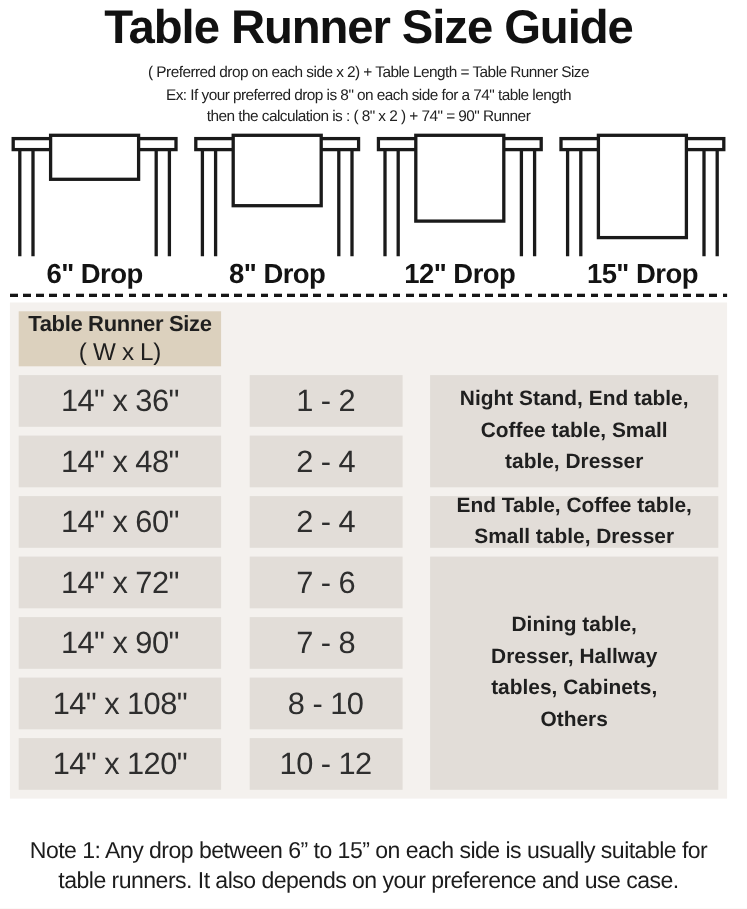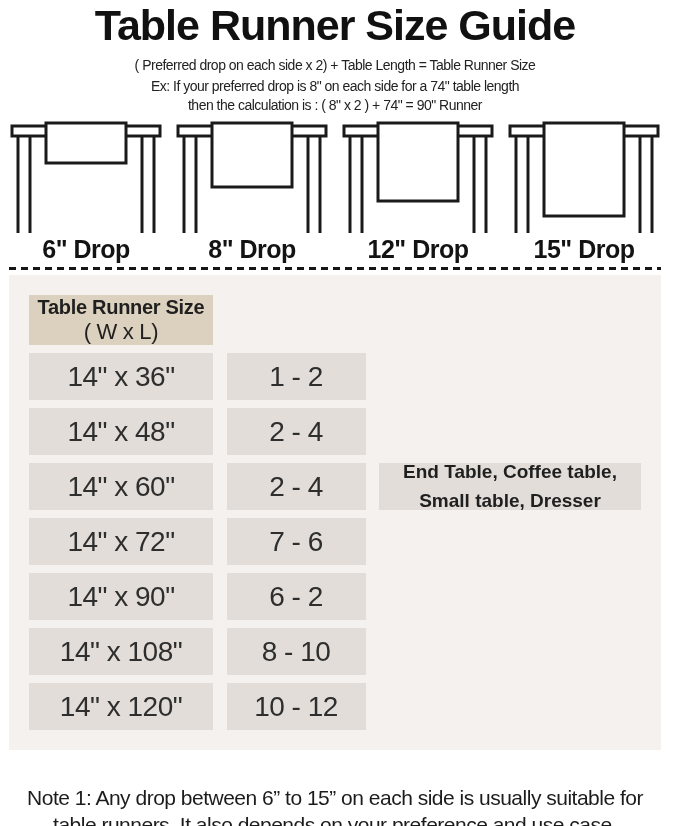--- a/index.html
+++ b/index.html
@@ -30,21 +30,21 @@
     font-size: 25px; font-weight: 700; letter-spacing: -0.5px;
     margin-top: 1px; color: #131313;
   }
 
   .divider {
     height: 3px; margin: 3px 9px 0;
     background: repeating-linear-gradient(90deg, #161616 0 7px, transparent 7px 12px);
   }
 
   .size-table {
-    margin: 5px 9px 0; background: #f4f1ee; padding: 20px;
+    margin: 5px 9px 0; background: #f4f1ee; padding: 8px;
     display: grid;
     grid-template-columns: 184px 139px 262px;
     grid-template-rows: 50px repeat(7, 47px);
     row-gap: 8px;
     justify-content: space-between;
   }
   .cell {
     display: flex; align-items: center; justify-content: center;
     text-align: center;
   }
@@ -135,34 +135,41 @@
   <div class="divider"></div>
 
   <div class="size-table">
     <div class="cell head c1 r1">
       <span>Table Runner Size</span>
       <span class="sub">( W x L)</span>
     </div>
 
     <div class="cell body-cell c1 r2">14" x 36"</div>
     <div class="cell body-cell c2 r2">1 - 2</div>
+    <div class="cell types c3 t1">Night Stand, End table,
+Coffee table, Small
+table, Dresser</div>
 
     <div class="cell body-cell c1 r3">14" x 48"</div>
     <div class="cell body-cell c2 r3">2 - 4</div>
 
     <div class="cell body-cell c1 r4">14" x 60"</div>
     <div class="cell body-cell c2 r4">2 - 4</div>
     <div class="cell types c3 t2">End Table, Coffee table,
 Small table, Dresser</div>
 
     <div class="cell body-cell c1 r5">14" x 72"</div>
     <div class="cell body-cell c2 r5">7 - 6</div>
+    <div class="cell types c3 t3">Dining table,
+Dresser, Hallway
+tables, Cabinets,
+Others</div>
 
     <div class="cell body-cell c1 r6">14" x 90"</div>
-    <div class="cell body-cell c2 r6">6 - 2</div>
+    <div class="cell body-cell c2 r6">7 - 8</div>
 
     <div class="cell body-cell c1 r7">14" x 108"</div>
     <div class="cell body-cell c2 r7">8 - 10</div>
 
     <div class="cell body-cell c1 r8">14" x 120"</div>
     <div class="cell body-cell c2 r8">10 - 12</div>
   </div>
 
   <div class="notes">
     <div class="note"><b>Note 1</b><span>: Any drop between 6” to 15” on each side is usually suitable for

